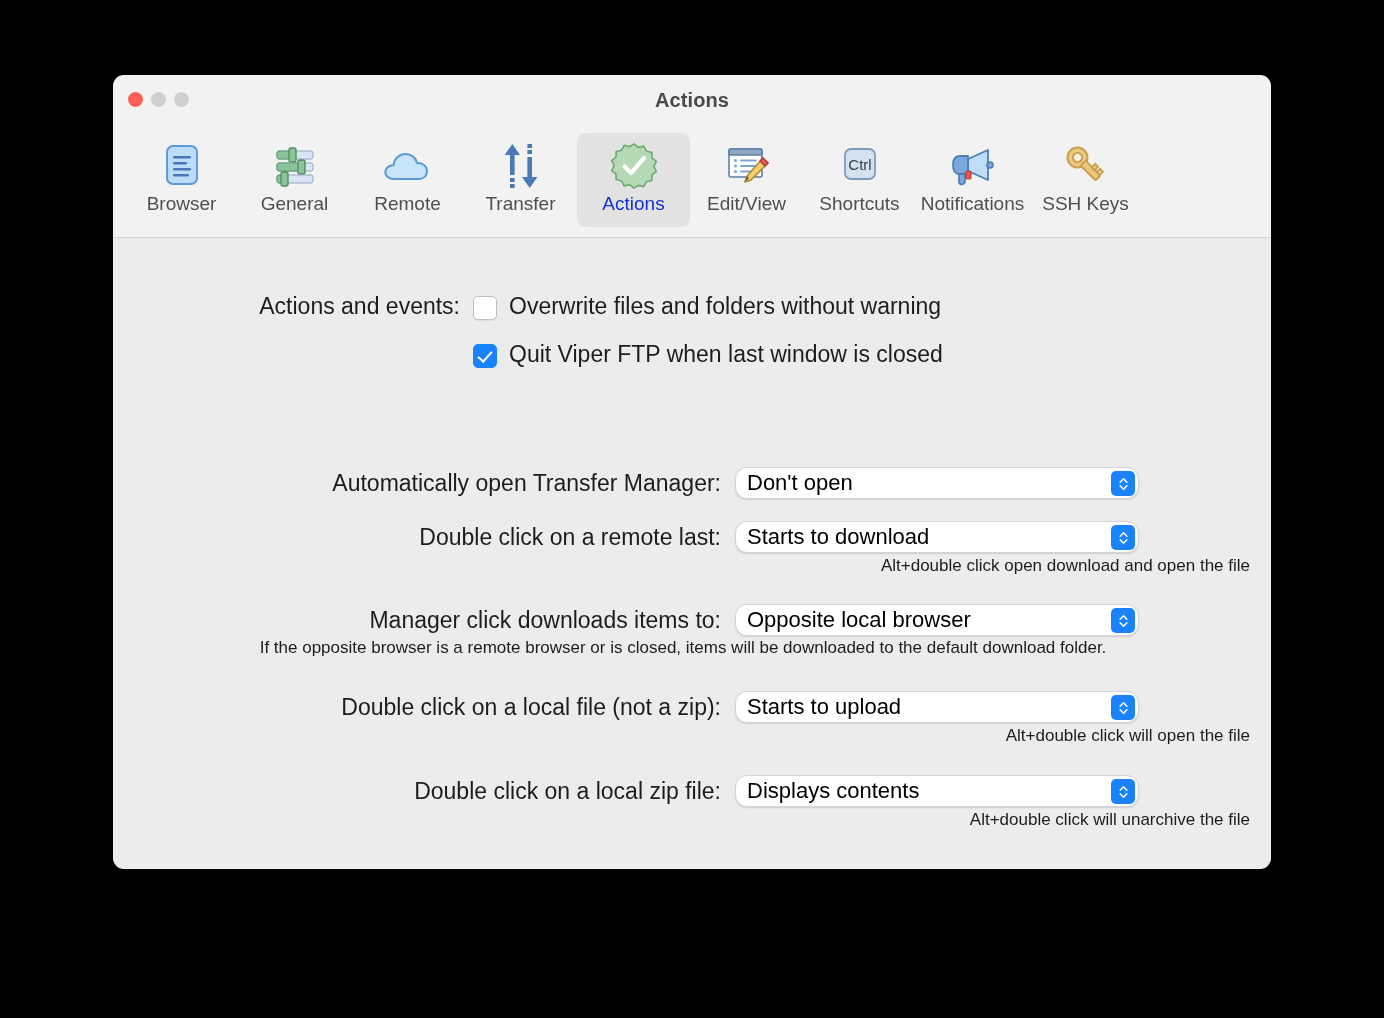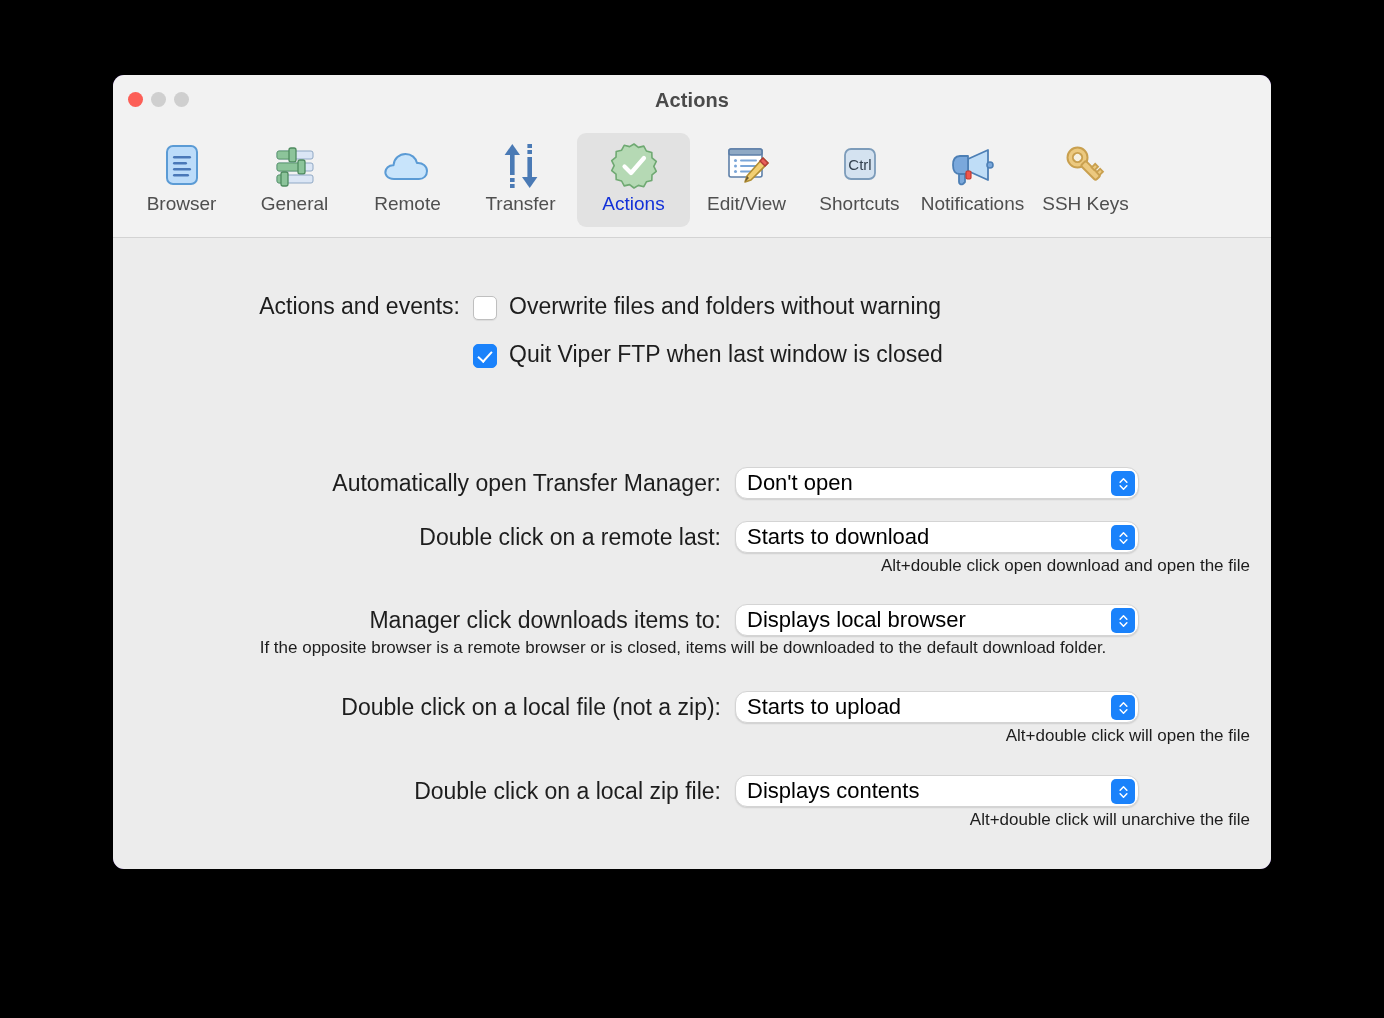--- a/index.html
+++ b/index.html
@@ -420,21 +420,21 @@
             <path d="M1 1 L5 5 L9 1" fill="none" stroke="#ffffff" stroke-width="1.8" stroke-linecap="round" stroke-linejoin="round"></path>
           </svg>
         </span>
       </div>
     </div>
     <div class="hint" id="hint-remote">Alt+double click open download and open the file</div>
 
     <div class="dd-row" id="row-downloads">
       <div class="dd-label">Manager click downloads items to:</div>
       <div class="select">
-        <span class="sel-value">Displays local browser</span>
+        <span class="sel-value">Opposite local browser</span>
         <span class="stepper">
           <svg class="chev" viewBox="0 0 10 6">
             <path d="M1 5 L5 1 L9 5" fill="none" stroke="#ffffff" stroke-width="1.8" stroke-linecap="round" stroke-linejoin="round"></path>
           </svg>
           <svg class="chev" viewBox="0 0 10 6">
             <path d="M1 1 L5 5 L9 1" fill="none" stroke="#ffffff" stroke-width="1.8" stroke-linecap="round" stroke-linejoin="round"></path>
           </svg>
         </span>
       </div>
     </div>

